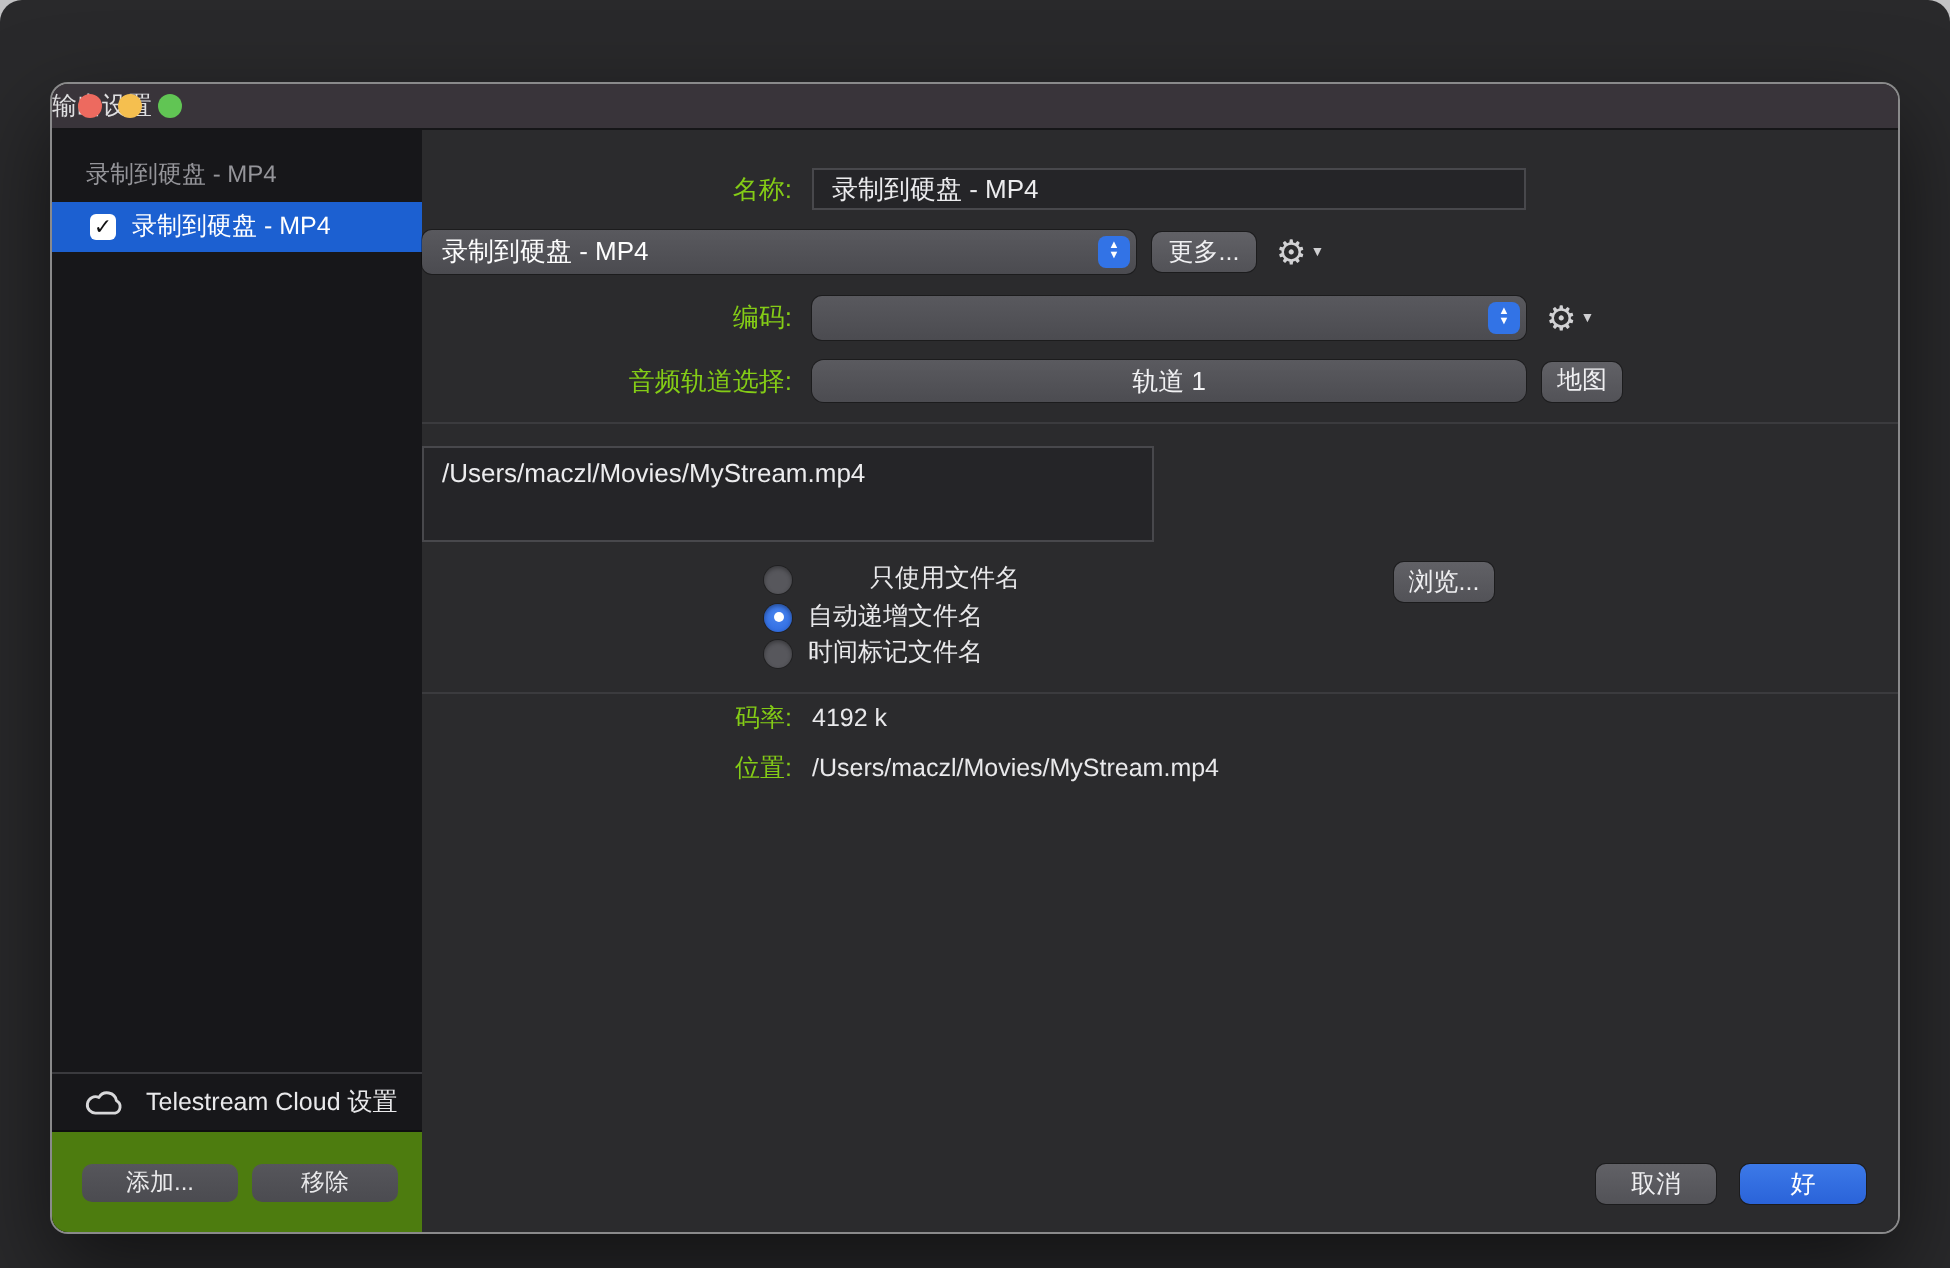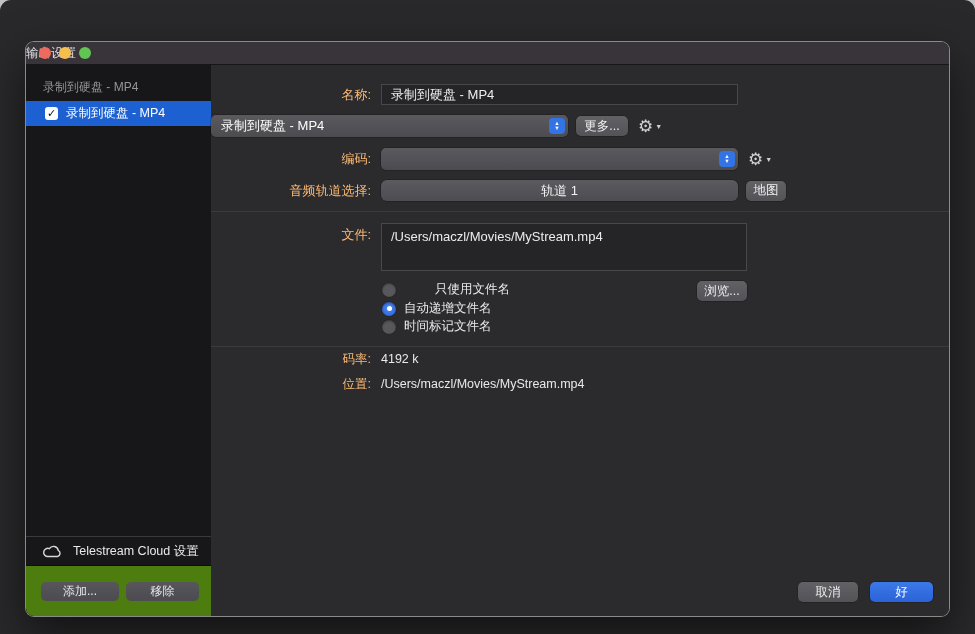--- a/index.html
+++ b/index.html
@@ -35,21 +35,21 @@
                gap:10px; padding-left:16px; color:#e9e9eb; font-size:12.5px; white-space:nowrap; background:#17171a;margin-top:40px; }
   .sidebar-footer { height:51px; background:#4d7c0f; border-top:1px solid #0e0e10;
                     display:flex; align-items:center; gap:7px; padding-left:15px; }
   .side-btn { height:19px; background:linear-gradient(#56565b,#4b4b50); border-radius:5px;
               color:#e9e9eb; font-size:12px; display:flex; align-items:center; justify-content:center; cursor:default; }
   .side-btn.add { width:78px; } .side-btn.remove { width:73px; }
 
   
   .main { flex:1; position:relative; background:#2b2b2d; }
   .frow { position:absolute; left:0; width:100%; display:flex; align-items:center; }
-  .flabel { width:160px; text-align:right; margin-right:10px; font-size:13px; color:#fdba74; flex:none; white-space:nowrap; }
+  .flabel { width:160px; text-align:right; margin-right:10px; font-size:13px; color:#84cc16; flex:none; white-space:nowrap;margin-left:25px; }
 
   .text-input { width:357px; height:21px; background:#252528; border:1px solid #48484c;
                 color:#ececee; font-size:13px; padding:0 9px; display:flex; align-items:center; }
   .popup { width:357px; height:22px; background:linear-gradient(#59595e,#4b4b50); border-radius:5px;
            display:flex; align-items:center; padding:0 3px 0 10px; color:#fdfdfd; font-size:13px;
            box-shadow:0 0 0 0.5px rgba(0,0,0,0.35); }
   .popup .grow { flex:1; }
   .stepper { width:16px; height:16px; background:#3273e6; border-radius:4px; flex:none;
              display:flex; flex-direction:column; align-items:center; justify-content:center; color:#fff; }
   .stepper span { font-size:5.5px; line-height:5px; }
@@ -160,21 +160,20 @@
 
       <div class="frow" style="top:115px; height:21px;">
         <span class="flabel">音频轨道选择:</span>
         <div class="wide-btn">轨道 1</div>
         <div class="small-btn" style="margin-left:8px; width:40px;">地图</div>
       </div>
 
       <div class="divider" style="top:146px;"></div>
 
       <div class="frow" style="top:158px; align-items:flex-start;">
-        <span class="flabel" style="padding-top:3px;">文件:</span>
         <div class="file-box">/Users/maczl/Movies/MyStream.mp4</div>
       </div>
 
       <div class="small-btn" style="position:absolute; left:486px; top:216px; width:50px;">浏览...</div>
 
       <div class="radio-row" style="left:171px; top:216px;gap:31px;">
         <span class="radio"></span>
         <span class="radio-label">只使用文件名</span>
       </div>
       <div class="radio-row" style="left:171px; top:235px;">

